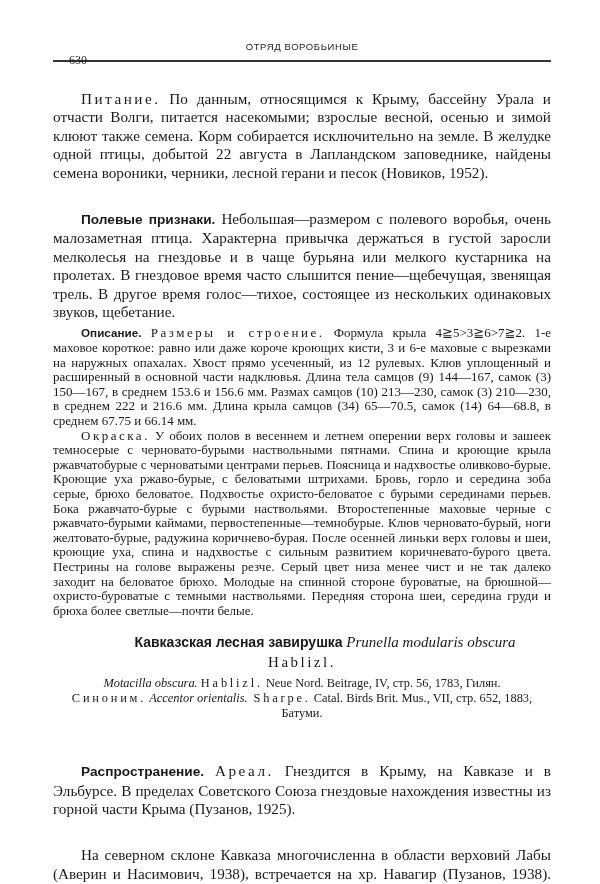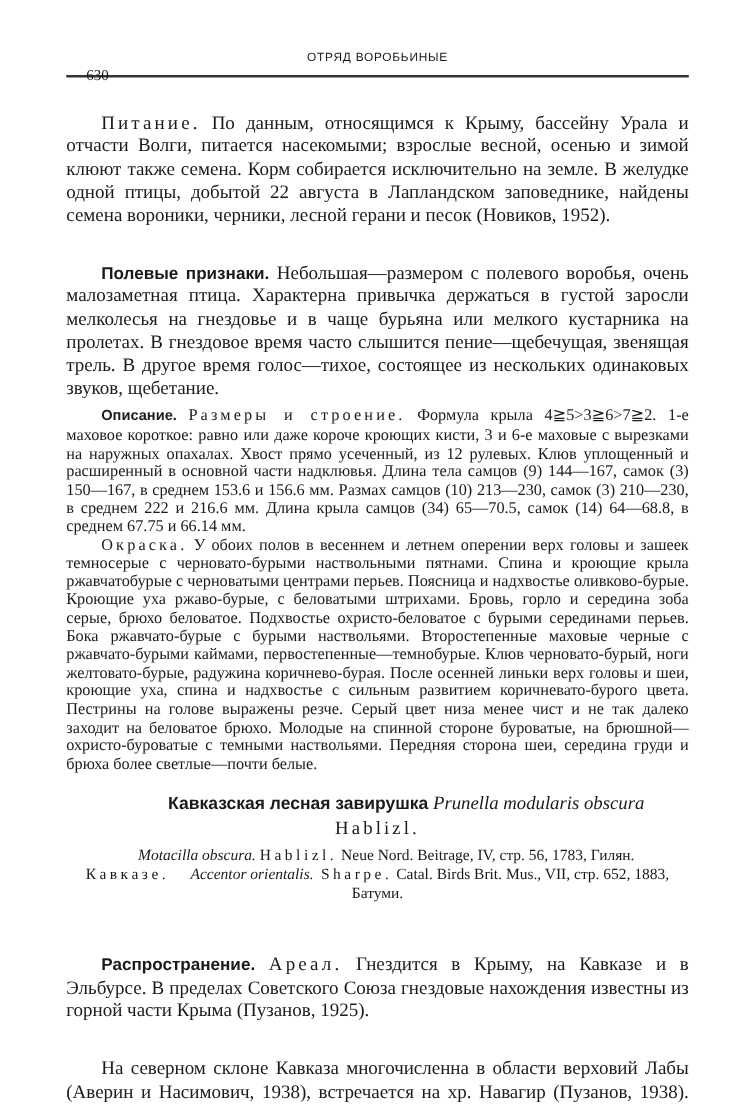--- a/index.html
+++ b/index.html
@@ -23,21 +23,21 @@
   .indent { text-indent: 28px; }
   .spaced { letter-spacing: 2.5px; }
   .run-in { font-family: Liberation Sans, sans-serif; font-weight: bold; font-size: 0.9em; letter-spacing: 0; }
   .gap-sm { height: 5px; }
   .gap-md { height: 14px; }
   .species-heading { text-align: center; font-size: 15px; line-height: 20px; }
   .species-heading .ru { font-family: "Liberation Sans", "DejaVu Sans", sans-serif; font-weight: bold; font-size: 14px; margin-left: 46px; }
   .species-heading .latin { font-style: italic; }
   .species-heading .author { letter-spacing: 2.5px; }
   .synonymy { text-align: center; font-size: 12.4px; line-height: 14.6px; margin-top: 4px; }
-  .synonymy i { font-style: italic; margin-left: 14px; }
+  .synonymy i { font-style: italic; }
   .synonymy .spaced { letter-spacing: 2.8px; }
 </style>
 </head>
 <body>
 
 <div class="page">
 
   <div class="running-head">
     <span class="page-number">630</span>
     <span class="running-title">ОТРЯД ВОРОБЬИНЫЕ</span>
@@ -57,21 +57,21 @@
   <div class="gap-md"></div>
 
   <div class="species-heading">
     <span class="ru">Кавказская лесная завирушка</span>
     <span class="latin">Prunella modularis obscura</span>
     <span class="author">Hablizl.</span>
   </div>
 
   <div class="synonymy">
     <div><i>Motacilla obscura.</i> <span class="spaced">Hablizl.</span><span> Neue Nord. Beitrage, IV, стр. 56, 1783, Гилян.</span></div>
-    <div><span class="spaced">Кавказе.</span><i> Accentor orientalis.</i><span class="spaced"> Sharpe.</span><span> Catal. Birds Brit. Mus., VII, стр. 652, 1883, Батуми.</span></div>
+    <div><span class="spaced">Синоним.</span><i> Accentor orientalis.</i><span class="spaced"> Sharpe.</span><span> Catal. Birds Brit. Mus., VII, стр. 652, 1883, Батуми.</span></div>
   </div>
 
   <div class="gap-md"></div>
 
   <p class="body-text indent"><span class="run-in">Распространение.</span> <span class="spaced">Ареал.</span><span> Гнездится в Крыму, на Кавказе и в Эльбурсе. В пределах Советского Союза гнездовые нахождения известны из горной части Крыма (Пузанов, 1925).</span></p>
 
   <p class="body-text indent">На северном склоне Кавказа многочисленна в области верховий Лабы (Аверин и Насимович, 1938), встречается на хр. Навагир (Пузанов, 1938). Наблюдалась в долине р. Белой (Богданов, 1879) и у Кисловодска (Лоренц, 1887). Обыкновенна у верхнего течения р. Малки (Россиков, 1884). На южном склоне Кавказа найдена на гнездовье у перевала Ханли (Вильконский, 1897), у Кутаиси (Кобылин, 1908), у Гагр и Гудауты (Лауниц, 1912). Обычна в районе Белого Ключа (Цветков, 1901). Гнездится в Северной Армении—в районах Шамблуга, Шноха, Мисханы, Ачаджура, Дилижана, Гилюта (Ляйстер и Соснин, 1942), Кировакана (Спангенберг). В Азербайджане заселяет лесной пояс Главного Кавказского хребта Малого, Кавказа и Талышских гор (Гамбаров, 1941).</p>
 
 </div>
 

